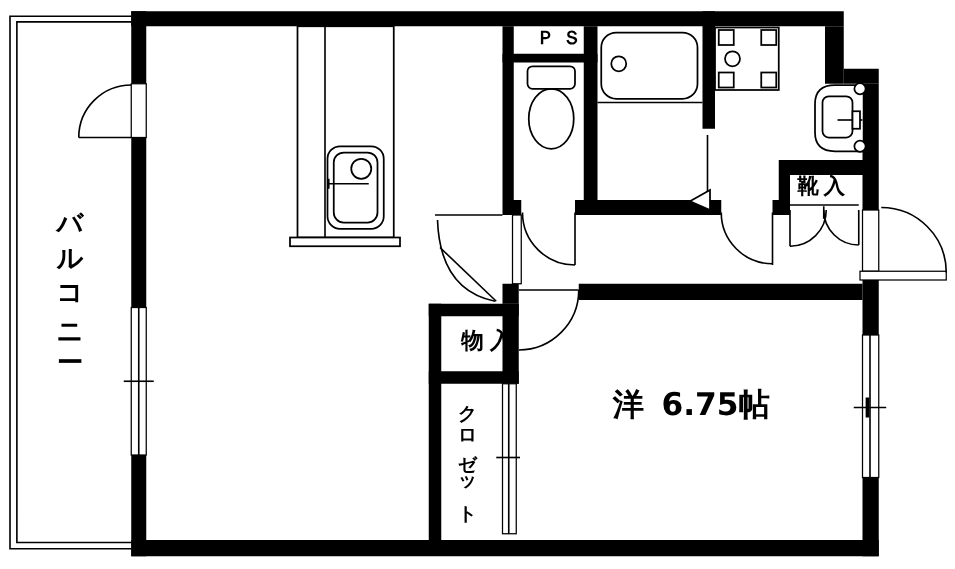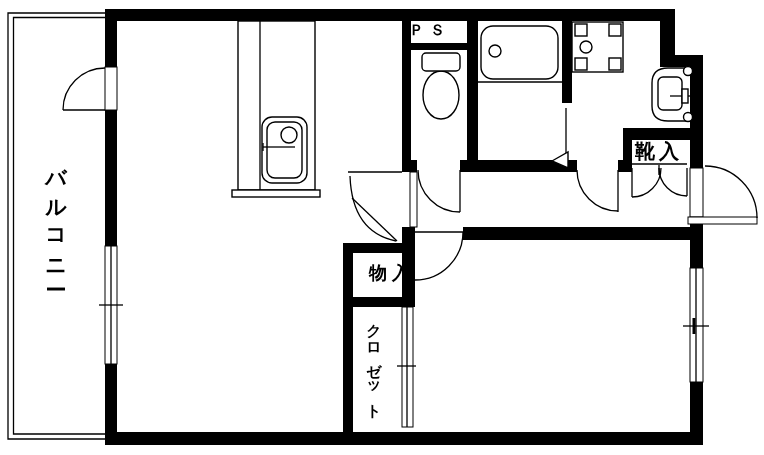--- a/index.html
+++ b/index.html
@@ -159,23 +159,26 @@
       <rect class="fixture" x="658" y="77" width="24" height="33" rx="5"></rect>
       <line class="thin" x1="670" y1="96" x2="690" y2="96"></line>
       <rect class="fixture" x="682" y="89" width="6" height="14"></rect>
       <circle class="fixture" cx="688" cy="71" r="4.5"></circle>
       <circle class="fixture" cx="688" cy="117" r="4.5"></circle>
     </g>
   </svg>
 
   <div class="lbl vert" style="left:45px;top:154px;height:170px;font-size:21px;letter-spacing:7px;">バルコニー</div>
 
-  <div class="lbl center" style="left:400px;top:23px;width:60px;font-size:15px;letter-spacing:6px;">ＰＳ</div>
+  <div class="lbl center" style="left:420px;top:23px;width:60px;font-size:15px;letter-spacing:6px;">ＰＳ</div>
 
 
+  <div class="lbl center" style="left:458px;top:311px;width:190px;font-size:25px;">
+    <span>洋</span><span style="display:inline-block;width:14px;"></span><span>6.75帖</span>
+  </div>
 
-  <div class="lbl center" style="left:631px;top:141px;width:56px;font-size:20px;letter-spacing:4px;">靴入</div>
+  <div class="lbl center" style="left:631px;top:141px;width:56px;font-size:17px;letter-spacing:4px;">靴入</div>
 
   <div class="lbl center" style="left:363px;top:264px;width:58px;font-size:18px;letter-spacing:5px;">物入</div>
 
   <div class="lbl vert" style="left:366px;top:313px;height:118px;font-size:15px;letter-spacing:3px;">クロゼット</div>
 
 </div>
 
 </body></html>

